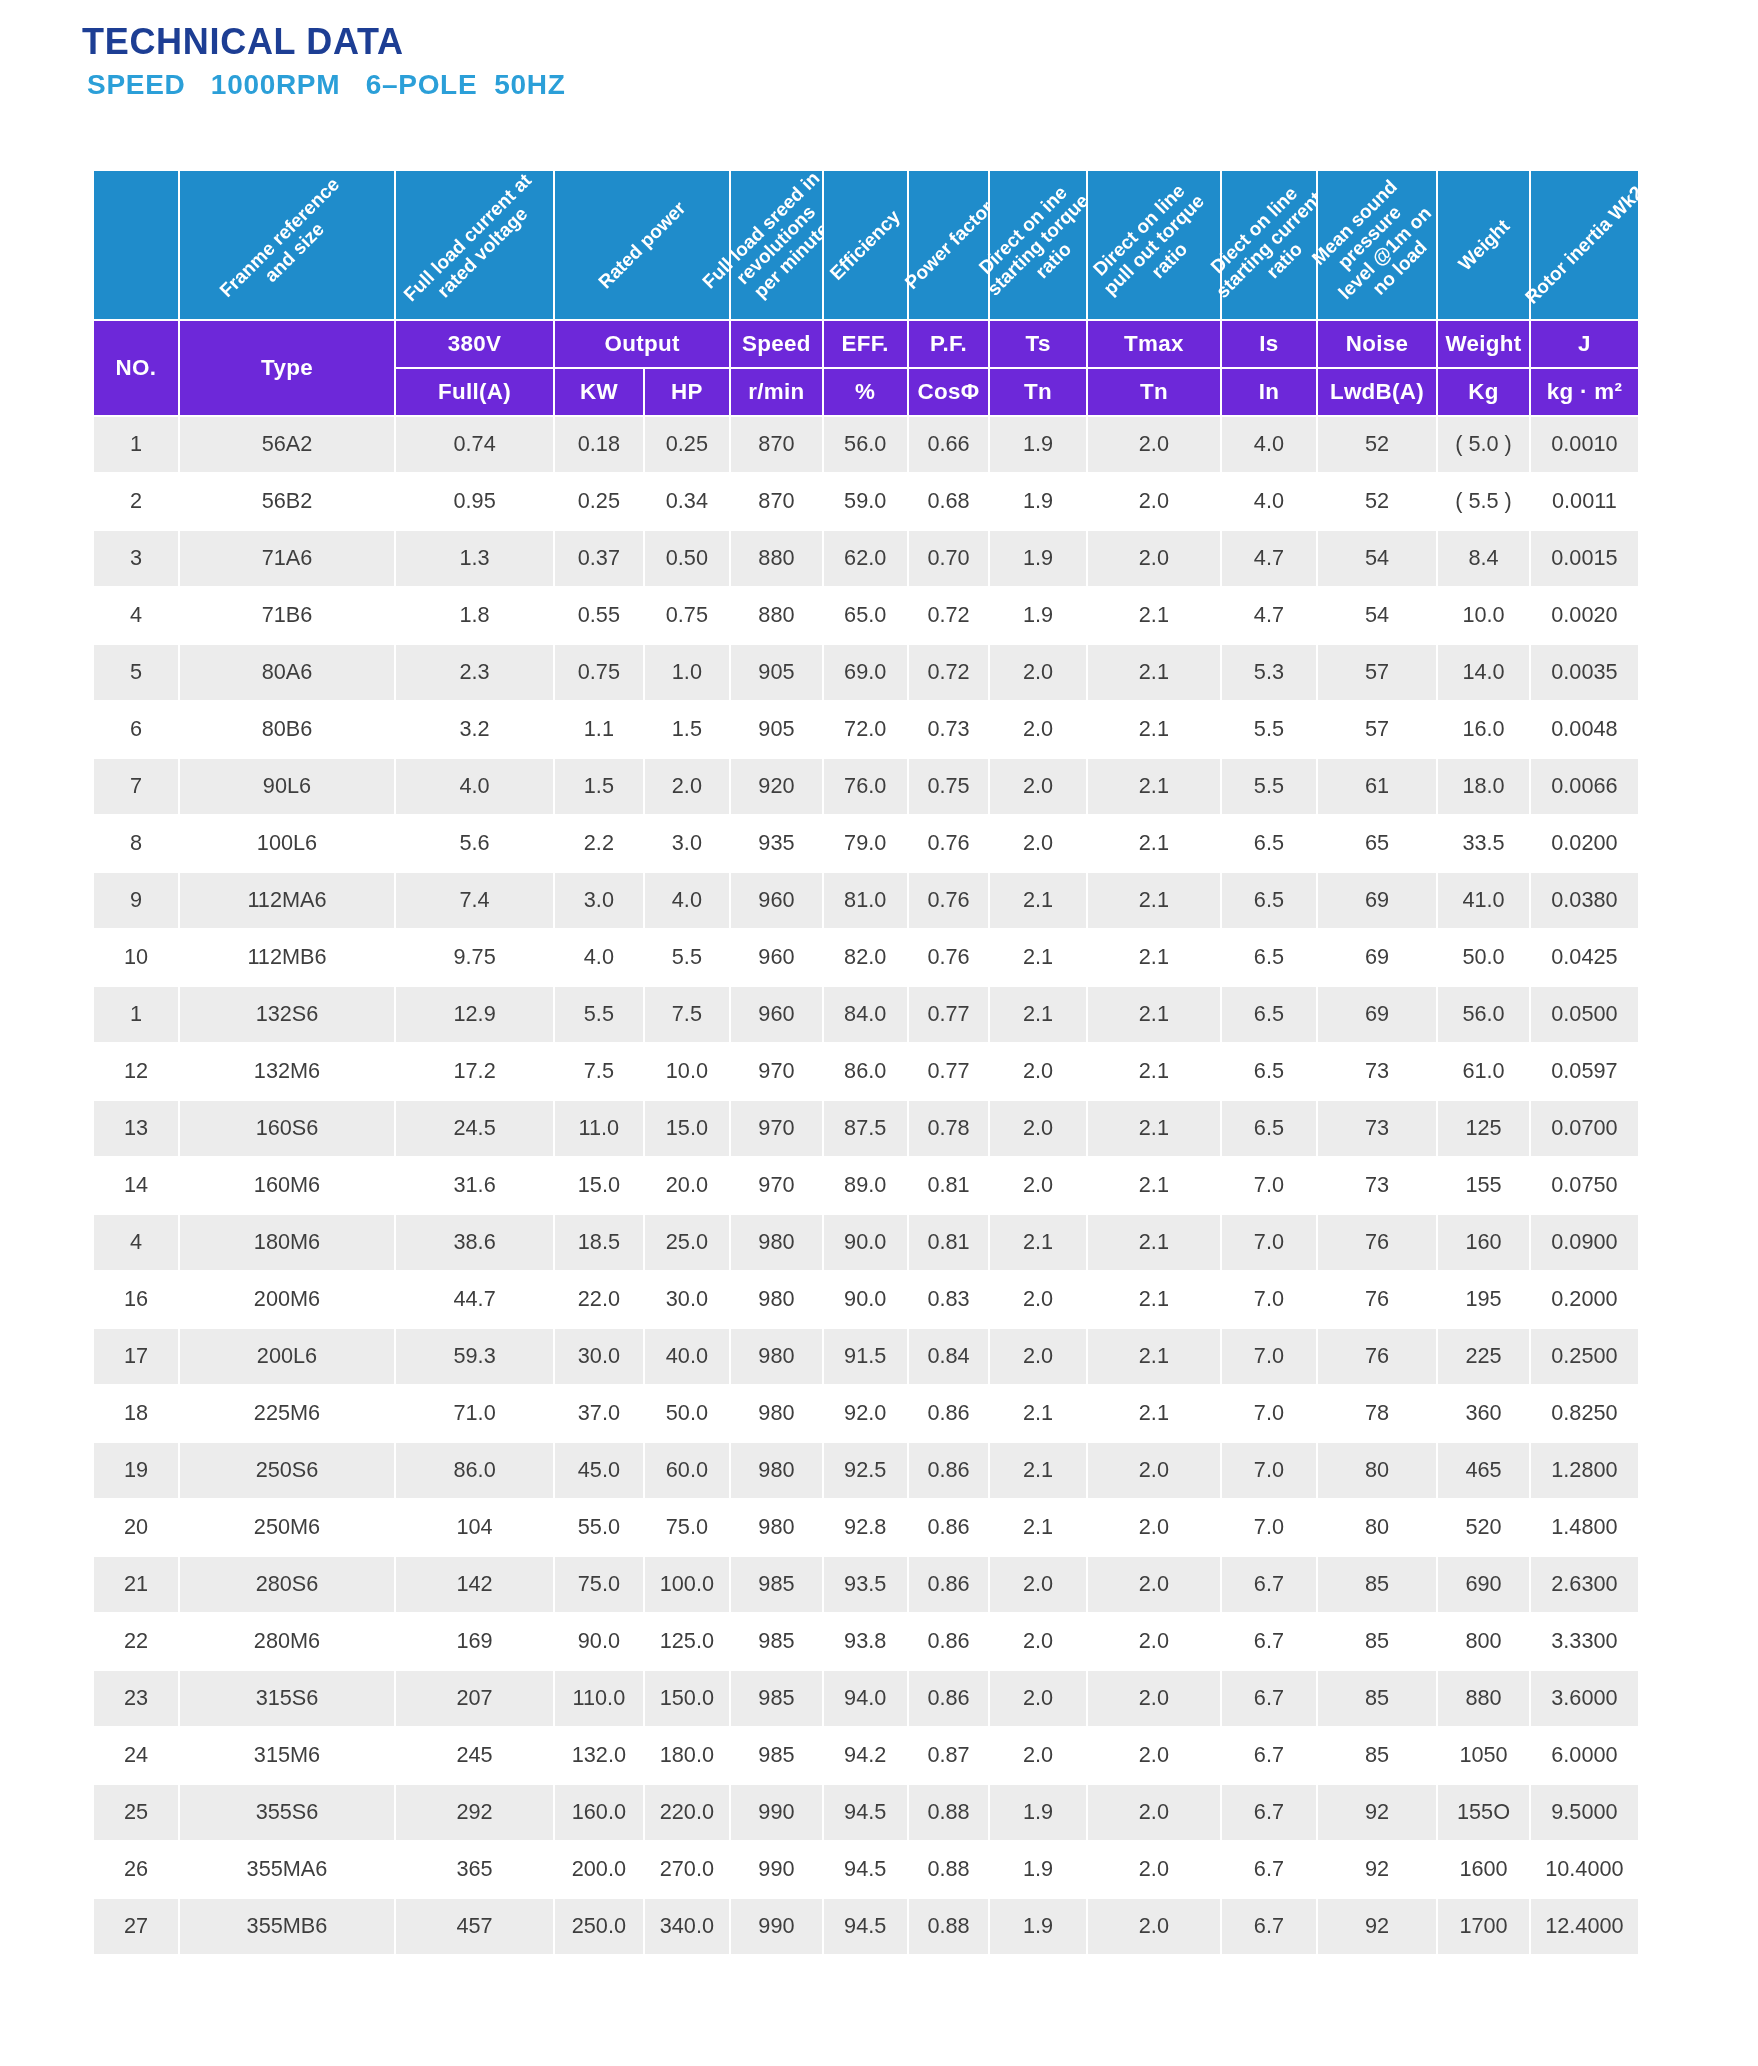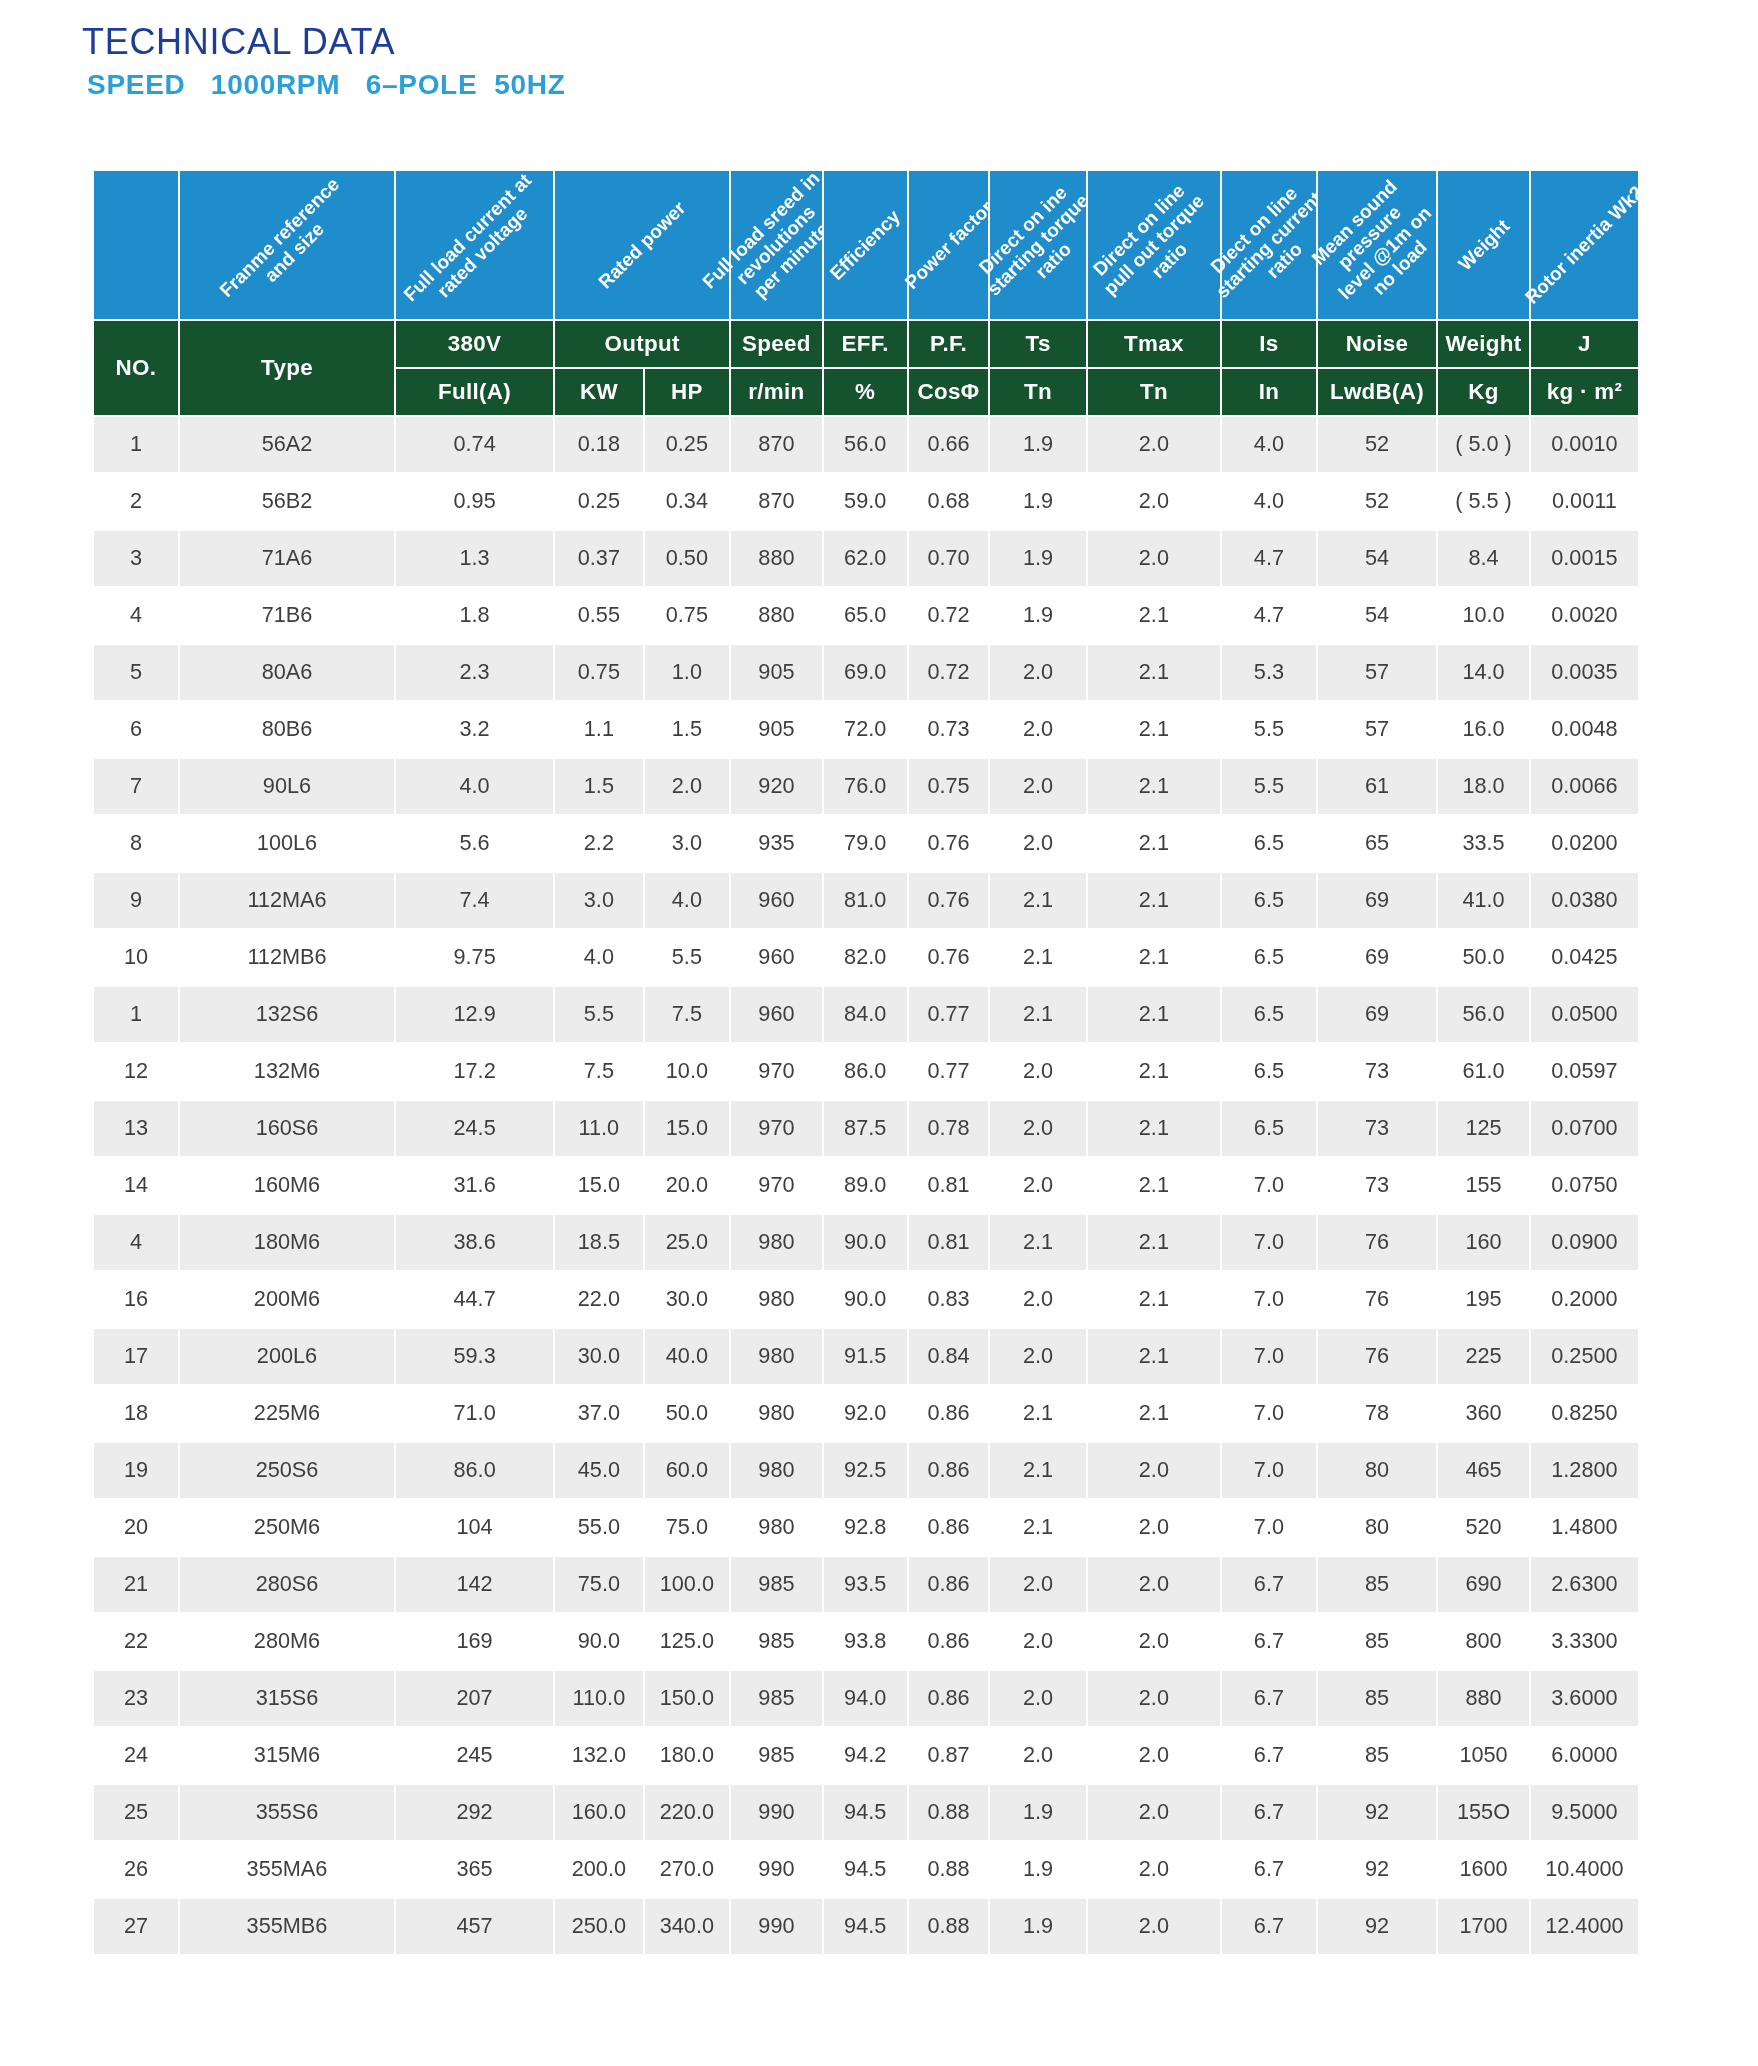--- a/index.html
+++ b/index.html
@@ -4,21 +4,21 @@
 <style>
   html,body { margin:0; padding:0; }
   body {
     width:1758px; min-height:2066px; background:#ffffff;
     font-family:"Liberation Sans", sans-serif;
     -webkit-font-smoothing:antialiased;
   }
   .page { position:relative; width:1758px; min-height:2066px; }
   .title {
     margin:21px 8px 0 82px;
-    font-size:36px; font-weight:normal; letter-spacing:0.7px;
+    font-size:36px; font-weight:bold; letter-spacing:0.7px;
     color:#1d3e94;
   }
   .subtitle {
     margin:5.6px 0 0 87px;
     font-size:28px; font-weight:bold; letter-spacing:0.7px;
     color:#2b9fd8; white-space:pre;
   }
   table.tech {
     border-collapse:collapse; table-layout:fixed;
     width:1544px; margin:70px 0 0 94px;
@@ -29,21 +29,21 @@
     border-right:2.1px solid #ffffff; border-bottom:2.8px solid #ffffff;
     position:relative; overflow:visible;
   }
   th.diag .rot {
     position:absolute; left:50%; top:50%;
     transform:translate(-50%,-50%) rotate(-45deg);
     color:#ffffff; font-weight:bold; font-size:19px; line-height:1.12;
     text-align:center; white-space:pre-line; width:max-content;
   }
   th.hdr {
-    background:#14532d; color:#ffffff; font-weight:bold;
+    background:#6d28d9; color:#ffffff; font-weight:bold;
     font-size:22.4px; text-align:center; height:46px;
     border-right:2.1px solid #ffffff; border-bottom:2.1px solid #ffffff;
     letter-spacing:0.3px;
   }
   td.cell {
     color:#3e3e3e; font-size:21.7px; text-align:center; height:55px;
     border-right:2.1px solid #ffffff; border-bottom:2.1px solid #ffffff;
   }
   tr.odd td.cell  { background:#ececec; }
   tr.even td.cell { background:#ffffff; }

